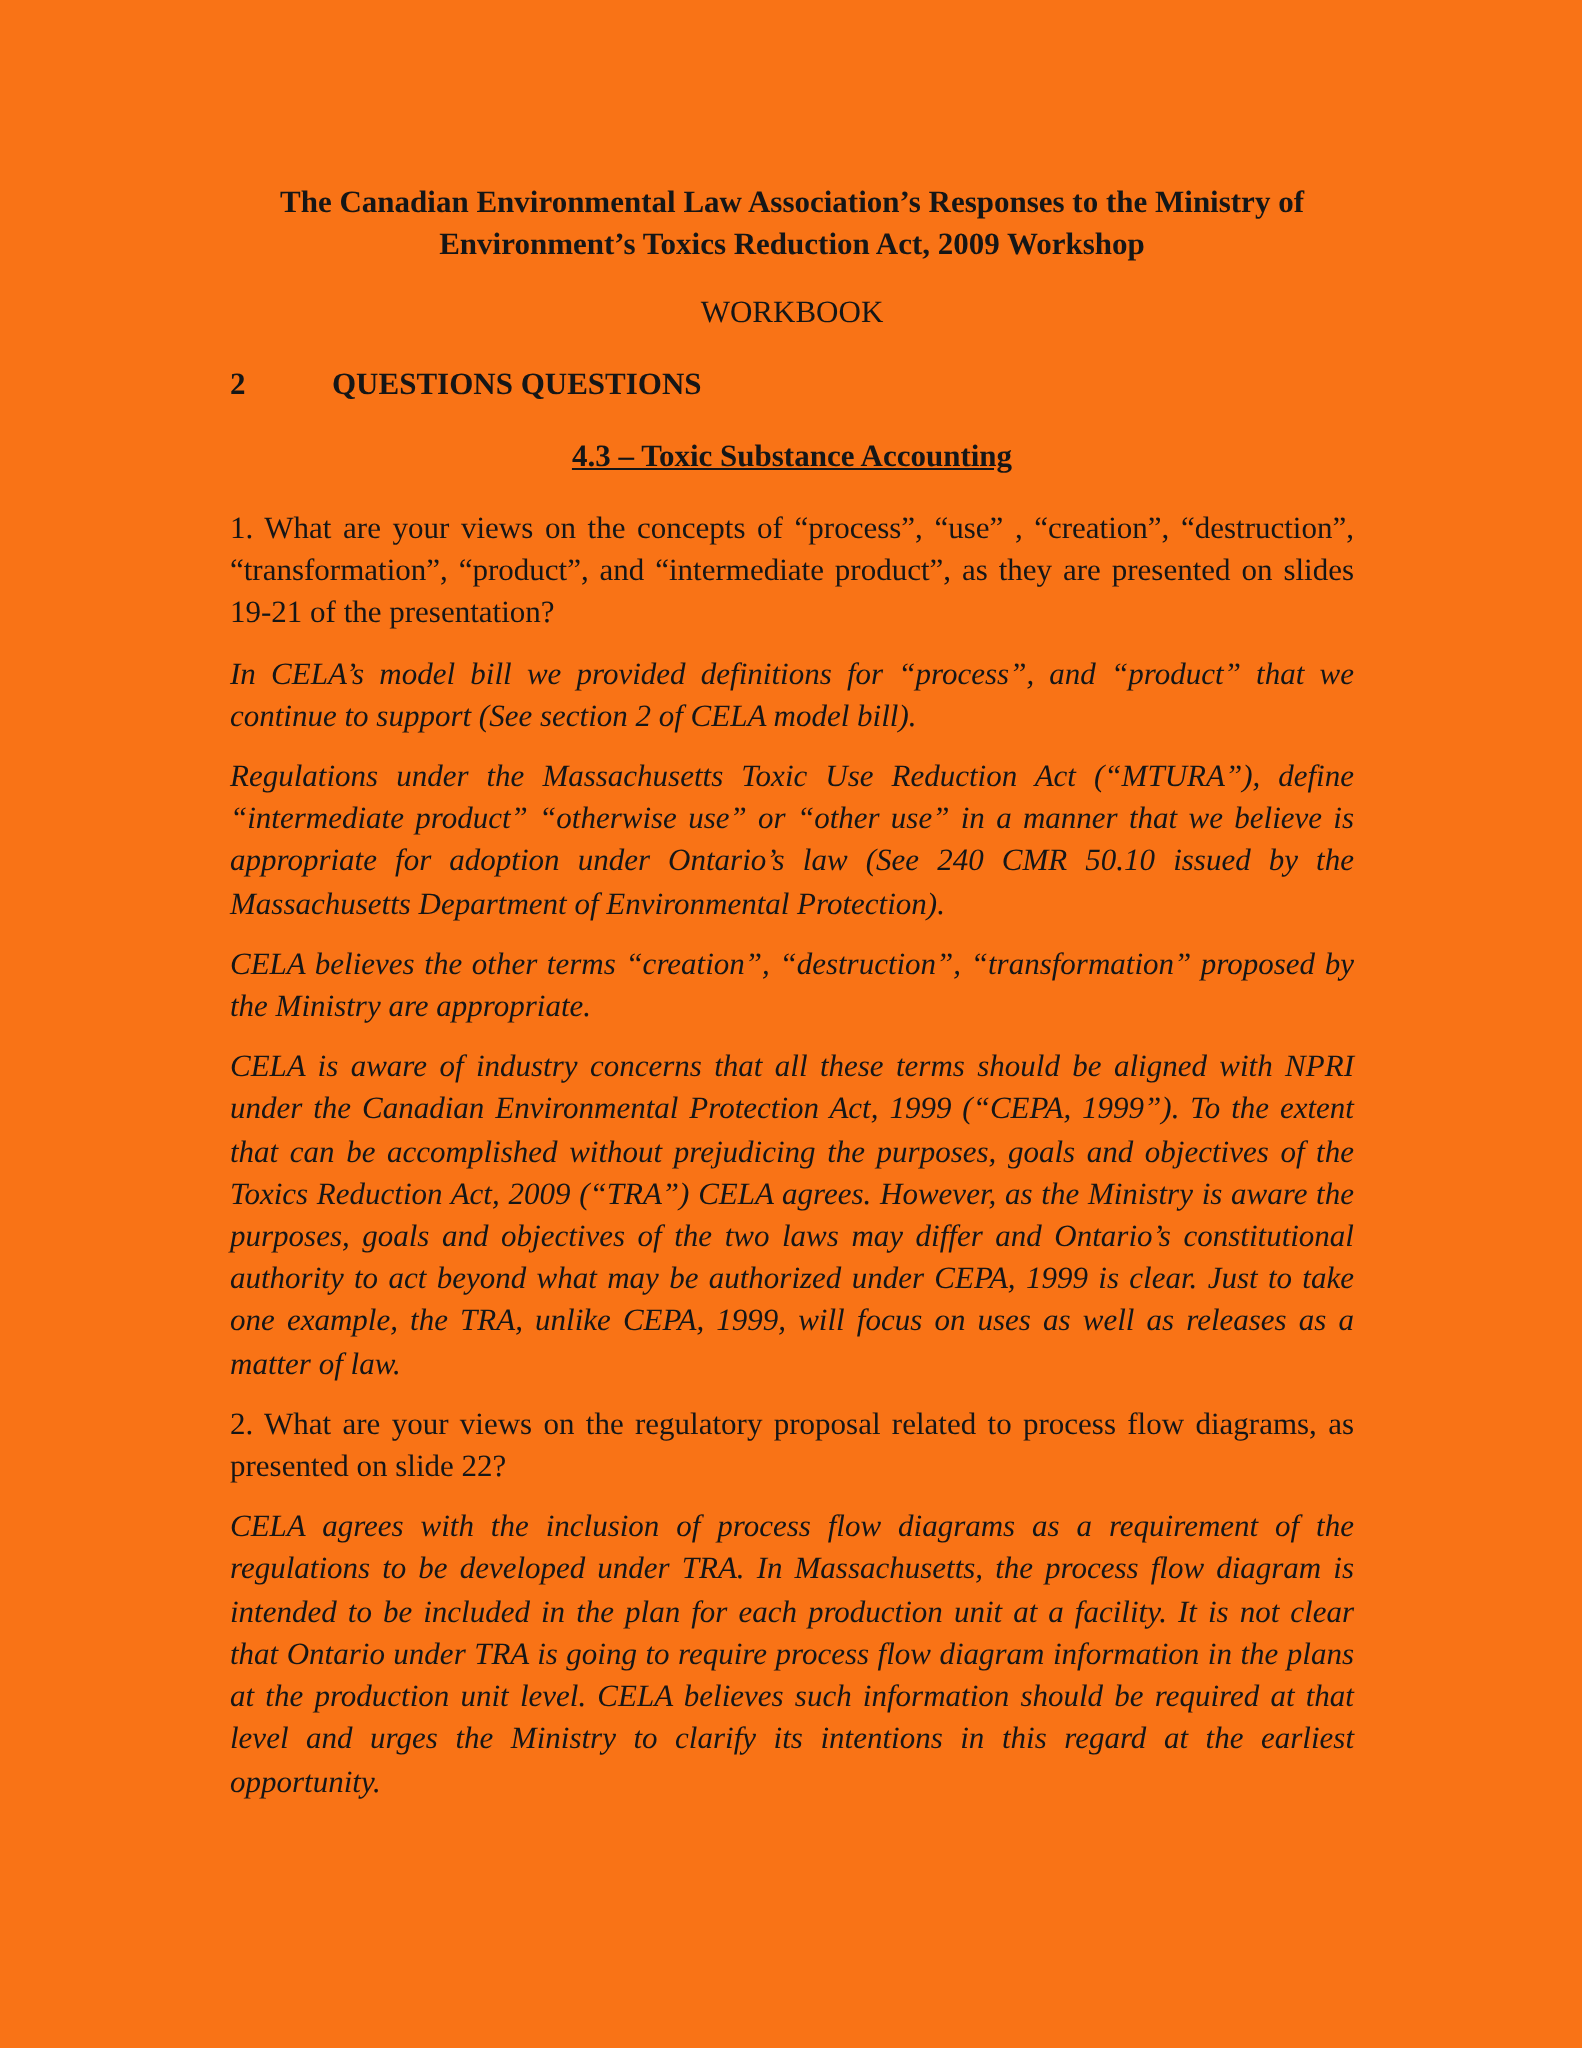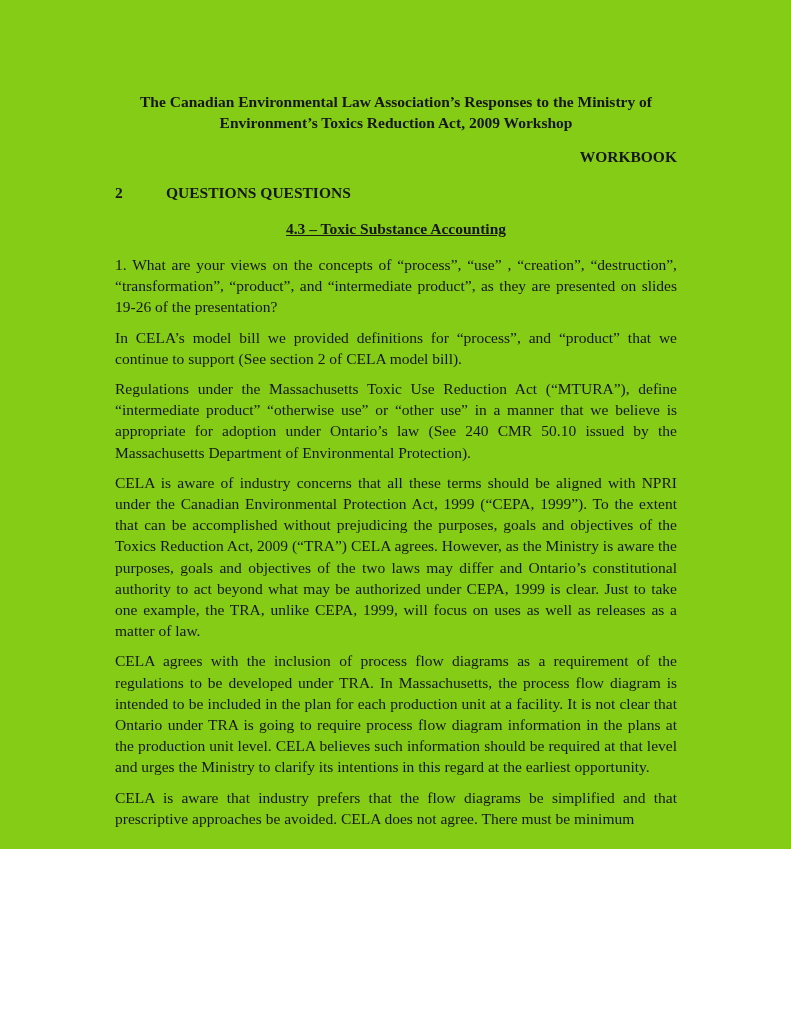--- a/index.html
+++ b/index.html
@@ -3,42 +3,42 @@
 <meta charset="utf-8">
 <style>
   html, body {
     margin: 0;
     padding: 0;
     background: #ffffff;
   }
   .page {
     position: relative;
     width: 791px;
-    height: 849px;
-    background: #84cc16;
+    height: 1024px;
+    background: #f97316;
     overflow: hidden;
     font-family: "Liberation Serif", "DejaVu Serif", serif;
     color: #161616;
   }
   .content {
     position: absolute;
     left: 115px;
     top: 91px;
     width: 562px;
     font-size: 15.5px;
     line-height: 21.2px;
   }
   .doc-title {
     text-align: center;
     font-weight: bold;
     margin: 0 0 13px 0;
   }
   .doc-subtitle {
-    text-align: right;
-    font-weight: bold;
+    text-align: center;
+    font-weight: normal;
     margin: 0 0 14px 0;
   }
   .section-heading {
     font-weight: bold;
     margin: 0 0 15px 0;
     display: flex;
   }
   .section-number {
     display: inline-block;
     width: 51px;
@@ -51,47 +51,49 @@
     text-align: center;
   }
   .para {
     margin: 0 0 9px 0;
     text-align: justify;
   }
   .para.question {
     font-style: normal;
   }
   .para.answer {
+    font-style: italic;
   }
 </style>
 </head>
 <body>
 
 <div class="page">
   <div class="content">
 
     <p class="doc-title">The Canadian Environmental Law Association’s Responses to the Ministry of Environment’s Toxics Reduction Act, 2009 Workshop</p>
 
     <p class="doc-subtitle">WORKBOOK</p>
 
     <div class="section-heading">
       <span class="section-number">2</span>
       <span>QUESTIONS QUESTIONS</span>
     </div>
 
     <p class="subsection-heading">4.3 – Toxic Substance Accounting</p>
 
-    <p class="para question">1. What are your views on the concepts of “process”, “use” , “creation”, “destruction”, “transformation”, “product”, and “intermediate product”, as they are presented on slides 19-26 of the presentation?</p>
+    <p class="para question">1. What are your views on the concepts of “process”, “use” , “creation”, “destruction”, “transformation”, “product”, and “intermediate product”, as they are presented on slides 19-21 of the presentation?</p>
 
     <p class="para answer">In CELA’s model bill we provided definitions for “process”, and “product” that we continue to support (See section 2 of CELA model bill).</p>
 
     <p class="para answer">Regulations under the Massachusetts Toxic Use Reduction Act (“MTURA”), define “intermediate product” “otherwise use” or “other use” in a manner that we believe is appropriate for adoption under Ontario’s law (See 240 CMR 50.10 issued by the Massachusetts Department of Environmental Protection).</p>
 
+    <p class="para answer">CELA believes the other terms “creation”, “destruction”, “transformation” proposed by the Ministry are appropriate.</p>
 
     <p class="para answer">CELA is aware of industry concerns that all these terms should be aligned with NPRI under the Canadian Environmental Protection Act, 1999 (“CEPA, 1999”). To the extent that can be accomplished without prejudicing the purposes, goals and objectives of the Toxics Reduction Act, 2009 (“TRA”) CELA agrees. However, as the Ministry is aware the purposes, goals and objectives of the two laws may differ and Ontario’s constitutional authority to act beyond what may be authorized under CEPA, 1999 is clear. Just to take one example, the TRA, unlike CEPA, 1999, will focus on uses as well as releases as a matter of law.</p>
 
+    <p class="para question">2. What are your views on the regulatory proposal related to process flow diagrams, as presented on slide 22?</p>
 
     <p class="para answer">CELA agrees with the inclusion of process flow diagrams as a requirement of the regulations to be developed under TRA. In Massachusetts, the process flow diagram is intended to be included in the plan for each production unit at a facility. It is not clear that Ontario under TRA is going to require process flow diagram information in the plans at the production unit level. CELA believes such information should be required at that level and urges the Ministry to clarify its intentions in this regard at the earliest opportunity.</p>
 
-    <p class="para answer">CELA is aware that industry prefers that the flow diagrams be simplified and that prescriptive approaches be avoided. CELA does not agree. There must be minimum</p>
 
   </div>
 </div>
 
 </body></html>

